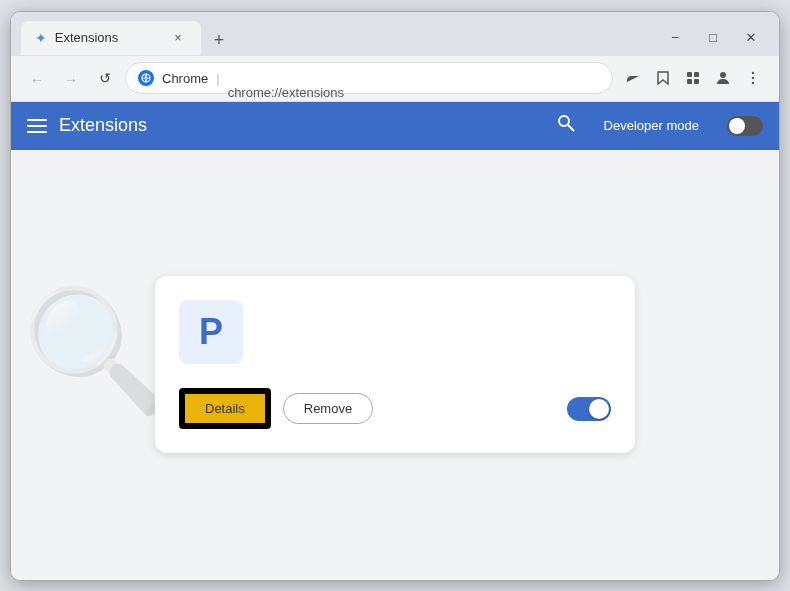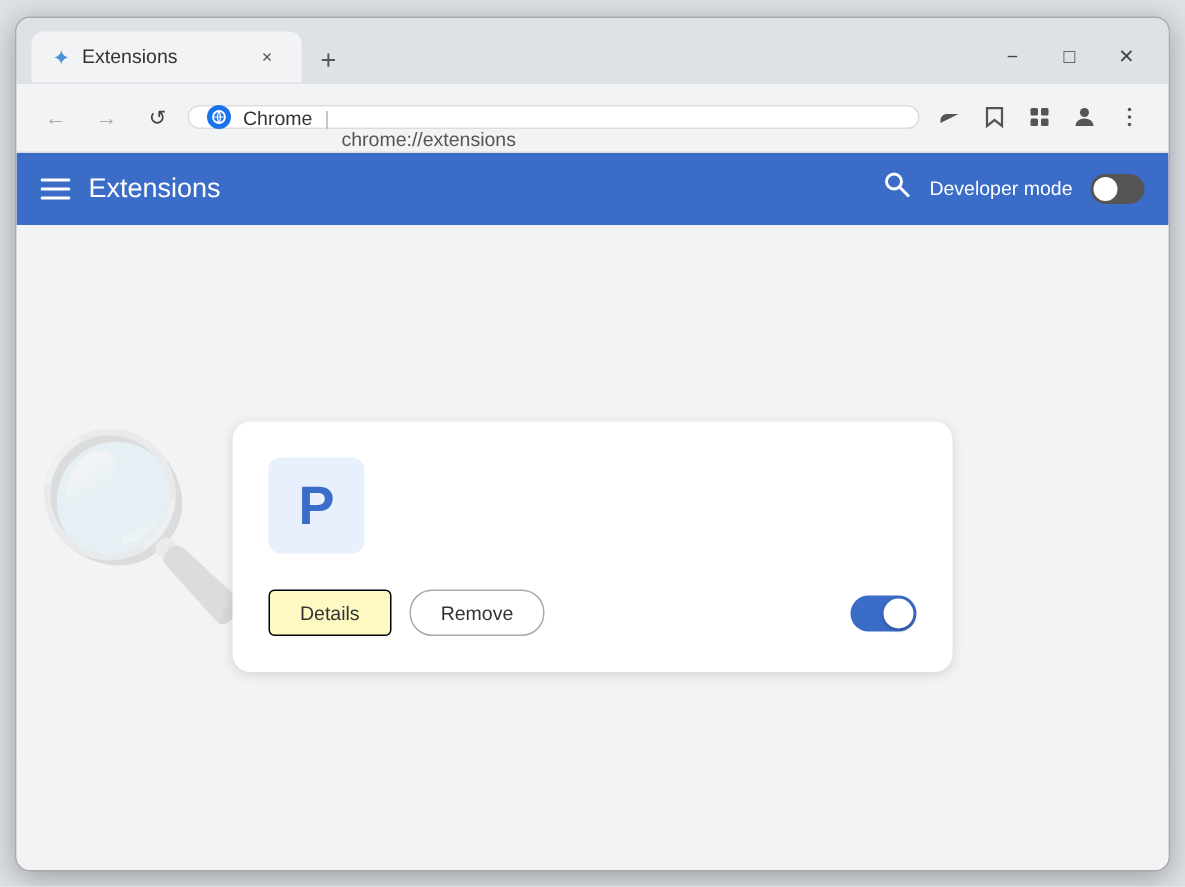--- a/index.html
+++ b/index.html
@@ -131,21 +131,21 @@
       border-radius: 50%;
       color: #aaa;
       font-size: 14px;
     }
     .nav-btn.active { color: #444; }
 
     .address-bar {
       flex: 1;
       background: white;
       border-radius: 20px;
-      height: 16px;
+      height: 32px;
       display: flex;
       align-items: center;
       padding: 0 12px;
       gap: 8px;
       border: 1px solid #ddd;
     }
 
     .address-bar-icon {
       width: 16px;
       height: 16px;
@@ -214,21 +214,21 @@
     .header-title {
       color: white;
       font-size: 18px;
       font-weight: 400;
       flex: 1;
     }
 
     .header-right {
       display: flex;
       align-items: center;
-      gap: 12px;
+      gap: 28px;
     }
 
     .search-icon-btn {
       color: white;
       font-size: 18px;
       cursor: pointer;
     }
 
     .developer-mode-label {
       color: white;
@@ -353,23 +353,23 @@
     }
 
     .card-bottom {
       display: flex;
       align-items: center;
       gap: 12px;
     }
 
     .btn-details {
       padding: 7px 20px;
-      border: 1px solid #000000;
+      border: 6px solid #000000;
       border-radius: 4px;
-      background: #fef9c3;
+      background: #eab308;
       font-size: 13px;
       color: #333;
       cursor: pointer;
     }
 
     .btn-remove {
       padding: 7px 20px;
       border: 1px solid #aaa;
       border-radius: 15px;
       background: white;

